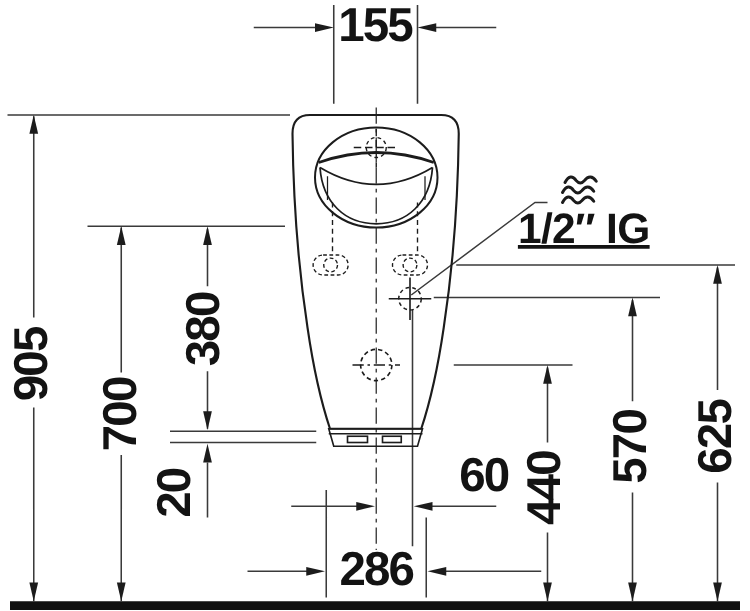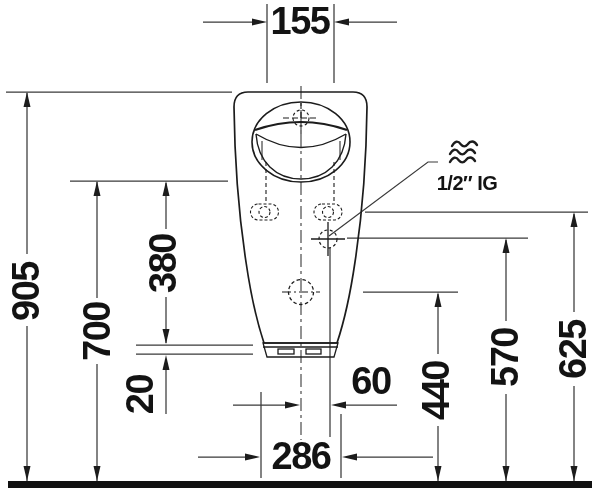--- a/index.html
+++ b/index.html
@@ -9,21 +9,21 @@
   }
   .stage svg{position:absolute;left:0;top:0;}
   .lbl{
     position:absolute;width:90px;height:90px;
     display:flex;align-items:center;justify-content:center;
     font-weight:700;font-size:38px;letter-spacing:-1.5px;color:#131313;
     pointer-events:none;
   }
   .lbl>span{display:block;white-space:nowrap;}
   .lbl.rot>span{transform:rotate(-90deg);}
-  .lbl.small{font-size:20px;letter-spacing:-0.5px;}
+  .lbl.small{font-size:34px;letter-spacing:-0.5px;text-decoration:underline;}
 </style>
 </head>
 <body>
 
 <div class="stage">
 
   <svg width="600" height="489" viewBox="0 0 600 489">
 
     <g stroke="#3a3a3a" stroke-width="1.25" fill="none">
 
@@ -182,21 +182,21 @@
     </div>
 
   <div class="lbl rot" style="left:460px;top:312px">
       <span>570</span>
     </div>
 
   <div class="lbl rot" style="left:391px;top:345px">
       <span>440</span>
     </div>
 
-  <div class="lbl" style="left:326px;top:336px">
+  <div class="lbl" style="left:342px;top:336px">
       <span>60</span>
     </div>
 
   <div class="lbl" style="left:256px;top:411px">
       <span>286</span>
     </div>
 
   <div class="lbl small" style="left:422px;top:138px">
       <span>1/2″ IG</span>
     </div>

